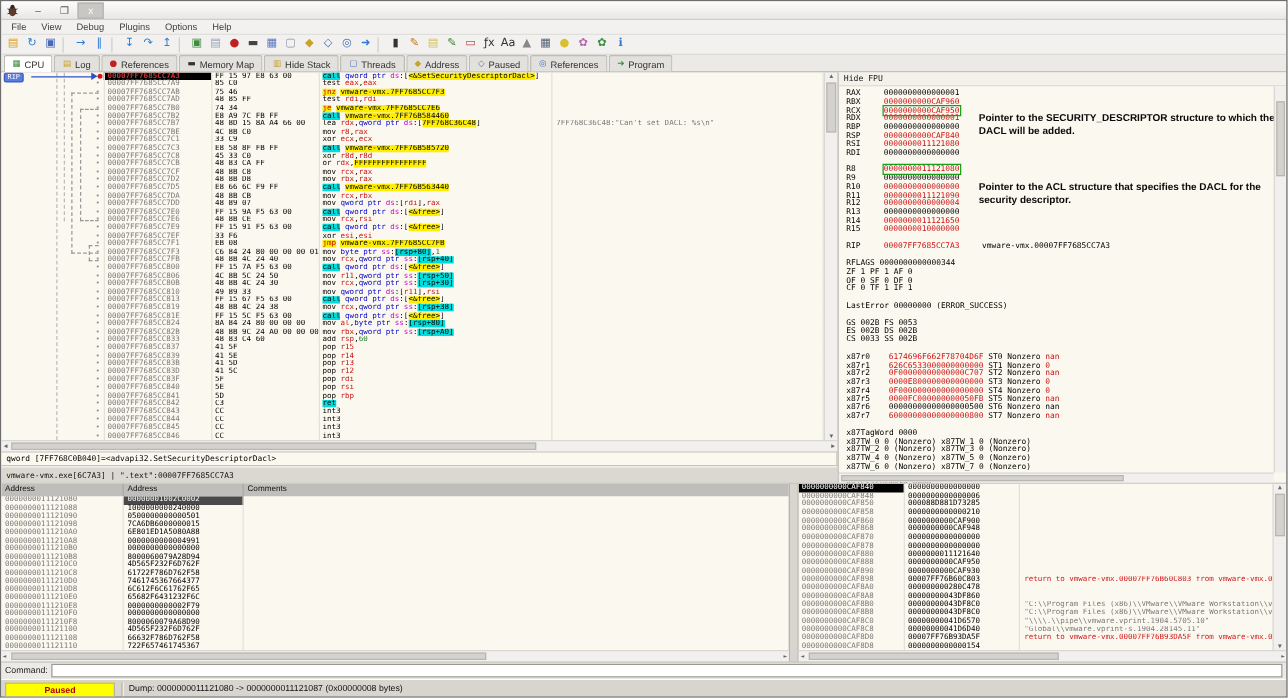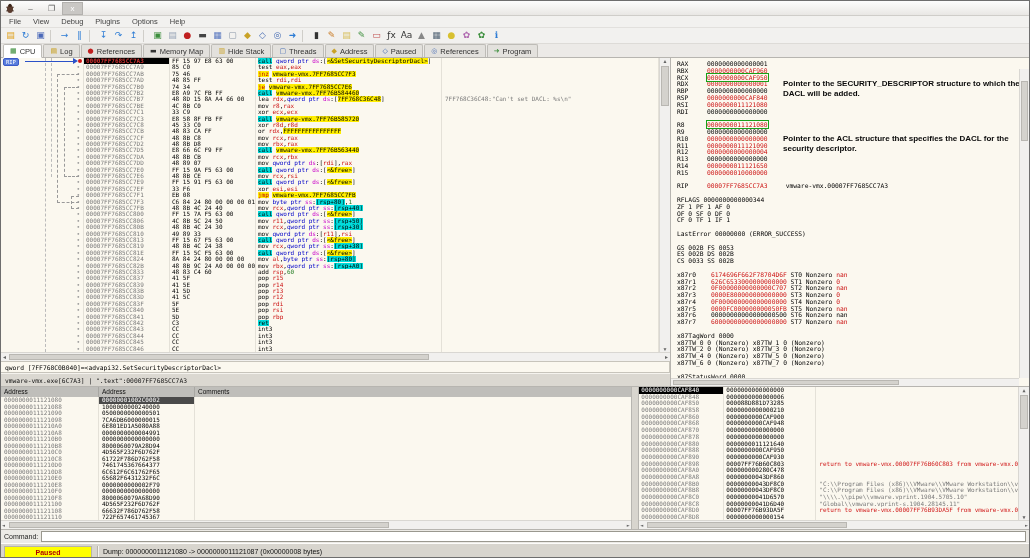--- a/index.html
+++ b/index.html
@@ -567,20 +567,21 @@
       <div class="hscroll" style="width:669px;">
         <span class="arr" style="left:1px;">◄</span>
           <span class="arr" style="right:1px;">►</span>
         <span class="thumb" style="left:8px;width:420px;"></span>
       </div>
       <div class="infoline">qword [7FF768C0B040]=&lt;advapi32.SetSecurityDescriptorDacl&gt;</div>
       <div class="modline">vmware-vmx.exe[6C7A3] | ".text":00007FF7685CC7A3</div>
     </div>
 
     <div class="regs">
+      <div class="regs-head">Hide FPU</div>
       <div class="regs-body" id="regs-body">
           <div class="rline"><span class="rlab">RAX</span><span class="rval">0000000000000001</span></div>
           <div class="rline"><span class="rlab">RBX</span><span class="rval red">0000000000CAF960</span></div>
           <div class="rline"><span class="rlab">RCX</span><span class="rval red rbox">0000000000CAF950</span></div>
           <div class="rline"><span class="rlab">RDX</span><span class="rval red">0000000000000001</span></div>
           <div class="rline"><span class="rlab">RBP</span><span class="rval">0000000000000000</span></div>
           <div class="rline"><span class="rlab">RSP</span><span class="rval red">0000000000CAF840</span></div>
           <div class="rline"><span class="rlab">RSI</span><span class="rval red">0000000011121080</span></div>
           <div class="rline"><span class="rlab">RDI</span><span class="rval">0000000000000000</span></div>
           <div class="rline"></div>

